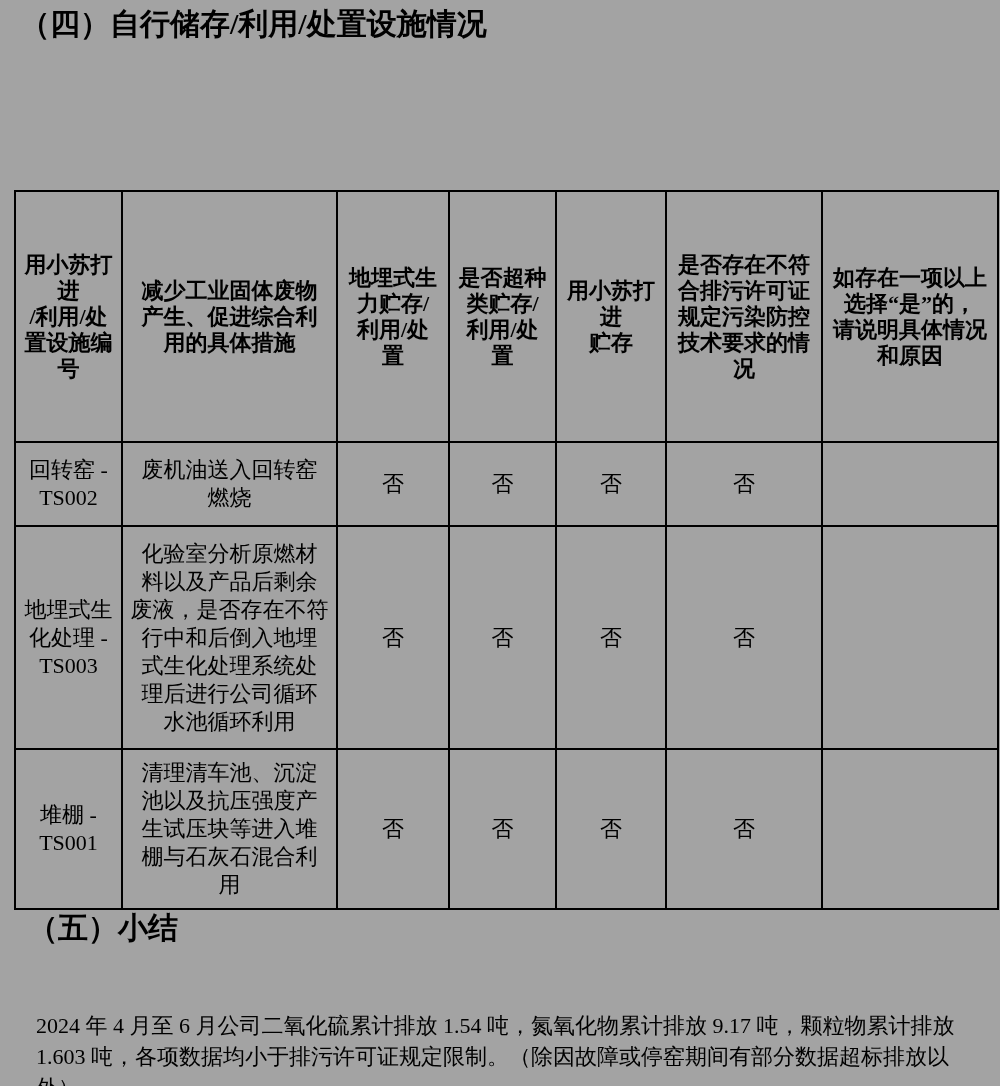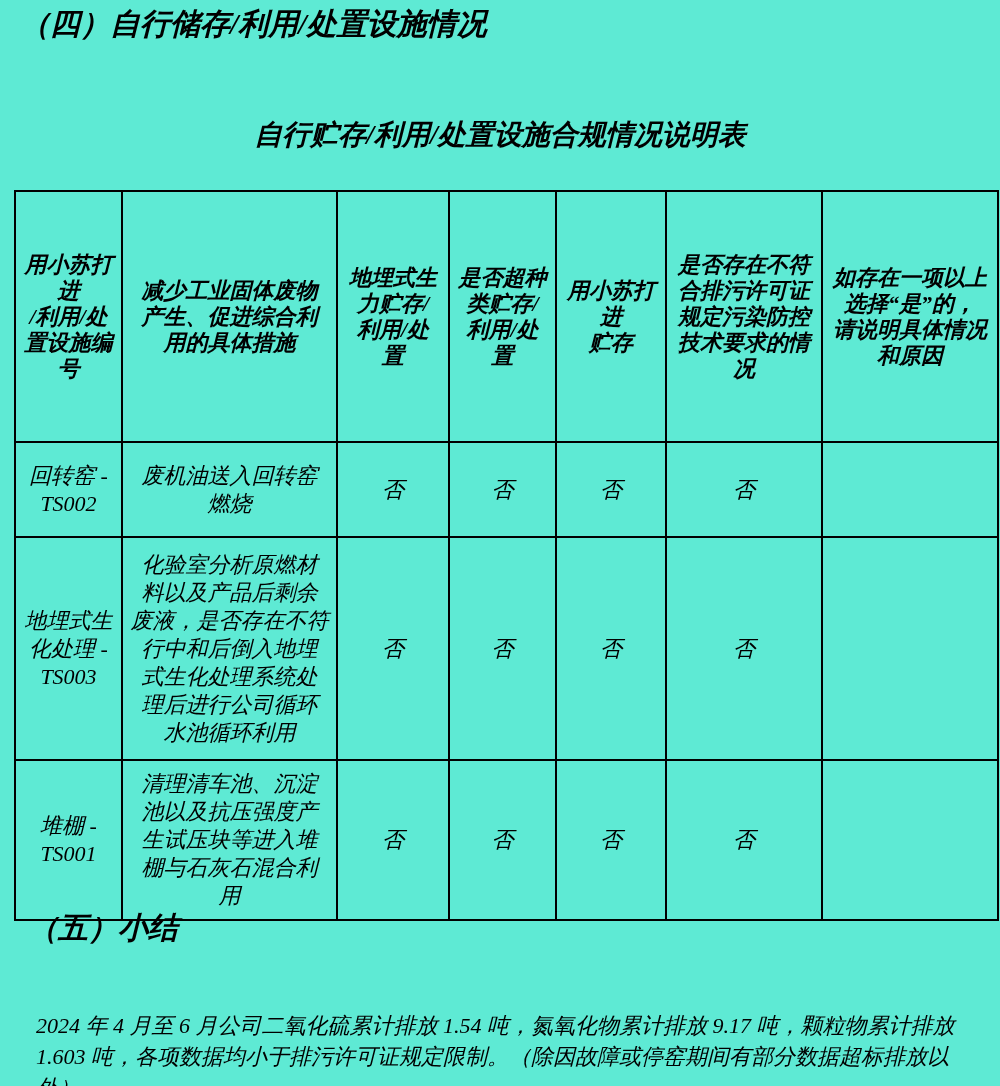--- a/index.html
+++ b/index.html
@@ -6,23 +6,22 @@
     margin: 0;
     padding: 0;
     background: #ffffff;
     color: #000000;
     font-family: "Liberation Serif", "DejaVu Serif", serif;
   }
   .page {
     position: relative;
     width: 1000px;
     height: 1086px;
-    background: #5eead4;
+    background: #a3a3a3;
     overflow: hidden;
-    font-style: italic;
   }
   .sec-heading {
     position: absolute;
     margin: 0;
     font-size: 30px;
     font-weight: bold;
     line-height: 1.3;
     white-space: nowrap;
   }
   .sec4 { top: 4px; left: 20px; }
@@ -58,21 +57,21 @@
     font-size: 22px;
     font-weight: bold;
     line-height: 26px;
   }
   table.compliance td {
     font-size: 22px;
     font-weight: normal;
     line-height: 28px;
   }
   tr.header-row   { height: 251px; }
-  tr.data-row-1   { height: 95px;  }
+  tr.data-row-1   { height: 84px;  }
   tr.data-row-2   { height: 223px; }
   tr.data-row-3   { height: 160px; }
   .summary {
     position: absolute;
     top: 994px;
     left: 20px;
     width: 952px;
     margin: 16px;
     font-size: 22px;
     line-height: 31px;
@@ -80,21 +79,20 @@
     text-align: left;
   }
 </style>
 </head>
 <body>
 
 <div class="page">
 
   <h2 class="sec-heading sec4">（四）自行储存/利用/处置设施情况</h2>
 
-  <div class="table-title">自行贮存/利用/处置设施合规情况说明表</div>
 
   <table class="compliance">
     <colgroup>
       <col style="width:107px">
       <col style="width:215px">
       <col style="width:112px">
       <col style="width:107px">
       <col style="width:110px">
       <col style="width:156px">
       <col style="width:176px">

